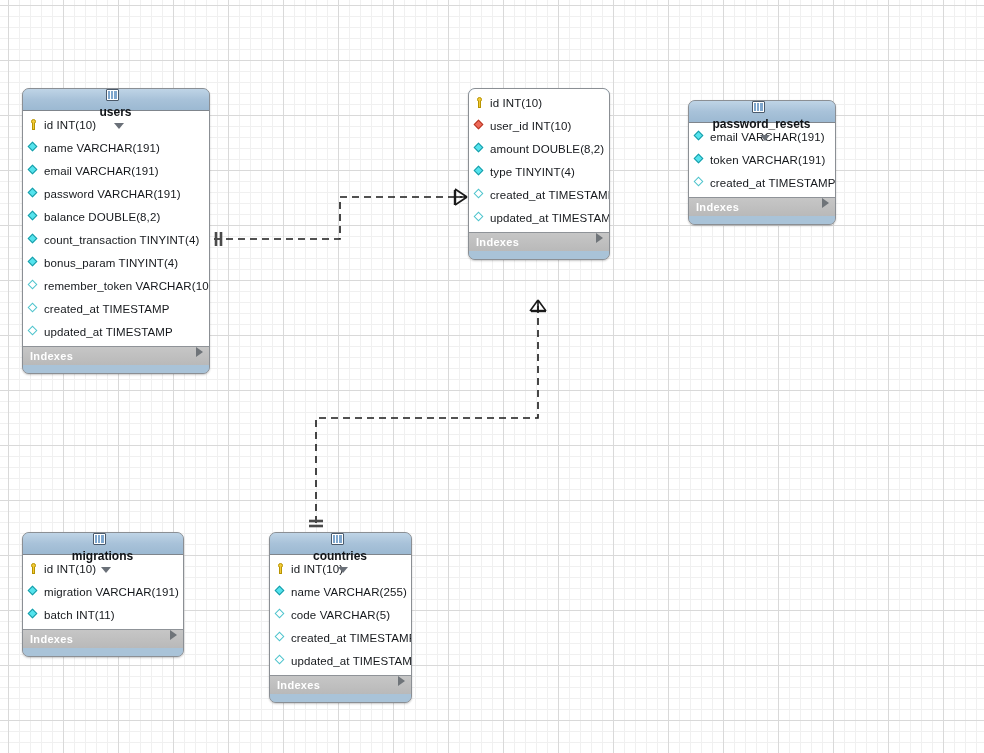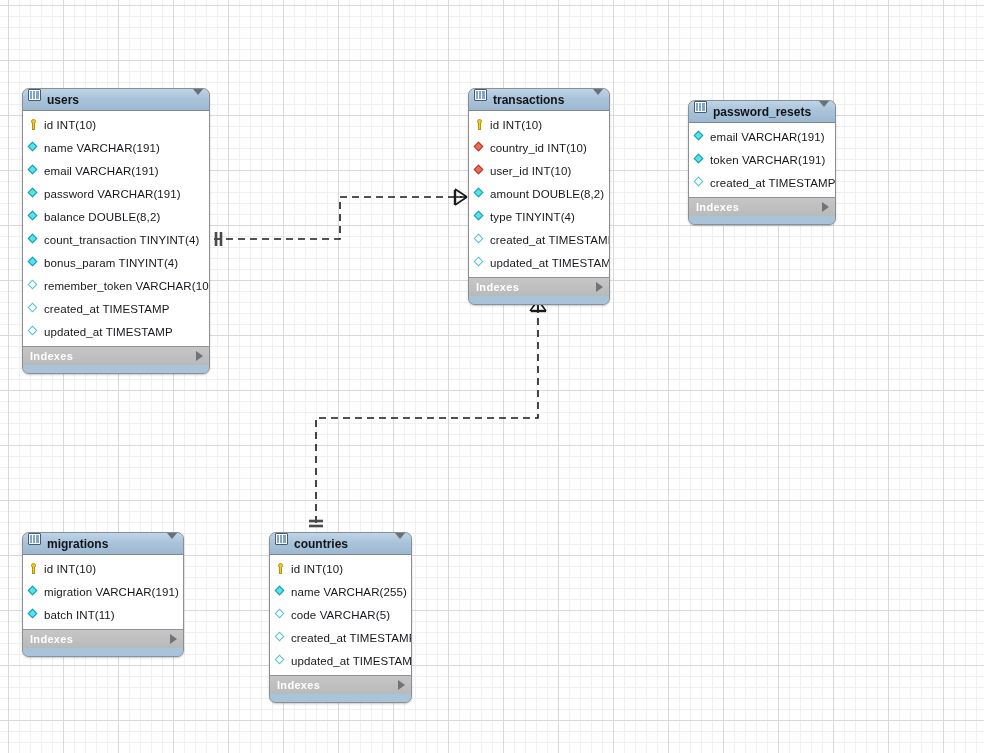--- a/index.html
+++ b/index.html
@@ -56,20 +56,22 @@
 
   .table-header {
     position: relative;
     height: 22px;
     line-height: 22px;
     box-sizing: border-box;
     background: linear-gradient(to bottom, #bfd4e6 0%, #a8c2d9 50%, #9cb9d2 100%);
     border-bottom: 1px solid #7f858c;
     padding: 0 6px 0 5px;
     display: flex;
+    align-items: center;
+    flex-direction: column;
   }
 
   .tbl-icon {
     width: 13px;
     height: 12px;
     box-sizing: border-box;
     border: 1px solid #4b5a6b;
     background: #ffffff;
     margin-right: 6px;
     flex: 0 0 auto;
@@ -189,21 +191,21 @@
     background: #ef6a5a;
     border: 1px solid #b63724;
   }
 
   .indexes-bar {
     height: 18px;
     line-height: 18px;
     background: linear-gradient(to bottom, #c6c6c6 0%, #b9b9b9 100%);
     border-top: 1px solid #8f9398;
     display: flex;
-    align-items: center;
+    align-items: flex-start;
     padding: 0 6px 0 7px;
   }
   .indexes-label {
     font-size: 11px;
     font-weight: bold;
     color: #ffffff;
     flex: 1 1 auto;
     letter-spacing: 0.3px;
   }
   .caret-right {
@@ -297,33 +299,24 @@
             <span class="col-label">updated_at TIMESTAMP</span>
           </div>
         </div>
         <div class="indexes-bar">
           <span class="indexes-label">Indexes</span>
           <span class="caret-right"></span>
         </div>
         <div class="table-footer"></div>
       </div>
       <div class="table-box" style="left: 468px; top: 88px; width: 142px;">
-        <div class="table-header">
-          <span class="tbl-icon"></span>
-          <span class="table-title">transactions</span>
-          <span class="caret-down"></span>
-        </div>
         <div class="cols">
           <div class="col-row">
             <span class="glyph key"></span>
             <span class="col-label">id INT(10)</span>
-          </div>
-          <div class="col-row">
-            <span class="glyph diamond red"></span>
-            <span class="col-label">country_id INT(10)</span>
           </div>
           <div class="col-row">
             <span class="glyph diamond red"></span>
             <span class="col-label">user_id INT(10)</span>
           </div>
           <div class="col-row">
             <span class="glyph diamond cyan"></span>
             <span class="col-label">amount DOUBLE(8,2)</span>
           </div>
           <div class="col-row">

